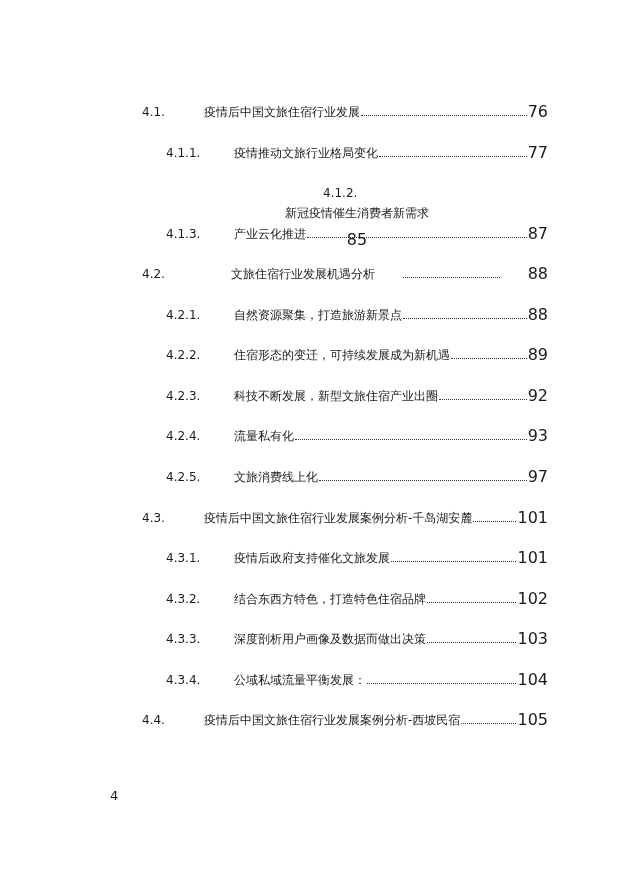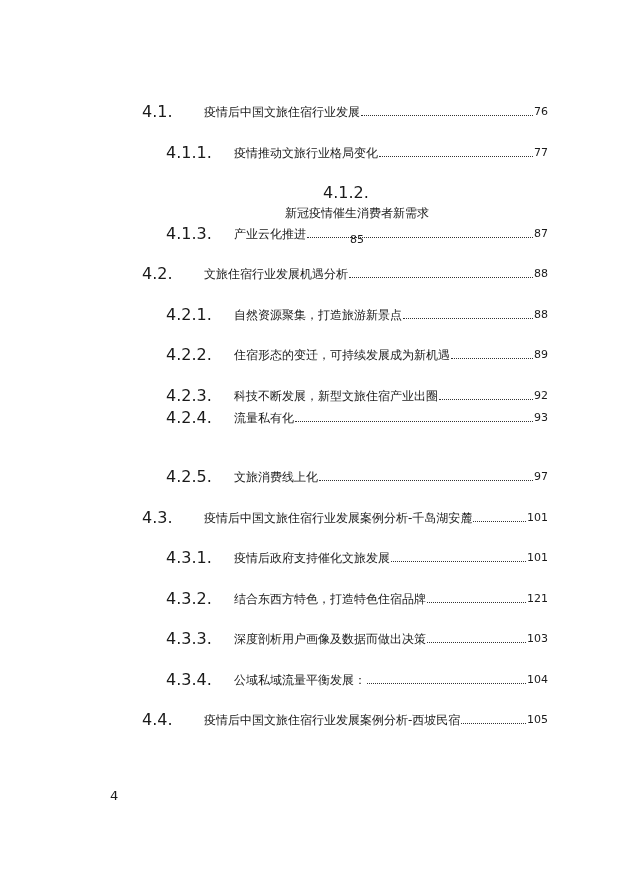--- a/index.html
+++ b/index.html
@@ -27,39 +27,39 @@
       display: flex;
       align-items: center;
       font-size: 12px;
       line-height: 20px;
       white-space: nowrap;
     }
     .toc-row.level1 { left: 142px; width: 406px; }
     .toc-row.level2 { left: 166px; width: 382px; }
     .toc-num {
       flex: 0 0 auto;
-      font-size: 16px;
+      font-size: 12px;
     }
     .level1 .toc-num { width: 62px; }
     .level2 .toc-num { width: 68px; }
     .toc-title {
       flex: 0 0 auto;
       font-size: 12px;
     }
     .toc-leader {
       flex: 1 1 auto;
       height: 1px;
       margin: 0 1px;
       align-self: flex-end;
       margin-bottom: 6px;
       border-bottom: 1px dotted #333;
     }
     .toc-page {
       flex: 0 0 auto;
-      font-size: 11px;
+      font-size: 16px;
       text-align: right;
     }
     .page-number {
       position: absolute;
       left: 110px;
       top: 788px;
       font-size: 13px;
       font-family: "DejaVu Sans", sans-serif;
       color: #1a1a1a;
     }
@@ -85,21 +85,21 @@
     <span class="toc-title">新冠疫情催生消费者新需求</span>
     <span class="toc-leader"></span>
     <span class="toc-page">85</span>
   </div>
   <div class="toc-row level2" style="top:224px;">
     <span class="toc-num">4.1.3.</span>
     <span class="toc-title">产业云化推进</span>
     <span class="toc-leader"></span>
     <span class="toc-page">87</span>
   </div>
-  <div class="toc-row level1" style="top:264px;">
+  <div class="toc-row level1" style="top:264px;gap:27px;">
     <span class="toc-num">4.2.</span>
     <span class="toc-title">文旅住宿行业发展机遇分析</span>
     <span class="toc-leader"></span>
     <span class="toc-page">88</span>
   </div>
   <div class="toc-row level2" style="top:305px;">
     <span class="toc-num">4.2.1.</span>
     <span class="toc-title">自然资源聚集，打造旅游新景点</span>
     <span class="toc-leader"></span>
     <span class="toc-page">88</span>
@@ -109,21 +109,21 @@
     <span class="toc-title">住宿形态的变迁，可持续发展成为新机遇</span>
     <span class="toc-leader"></span>
     <span class="toc-page">89</span>
   </div>
   <div class="toc-row level2" style="top:386px;">
     <span class="toc-num">4.2.3.</span>
     <span class="toc-title">科技不断发展，新型文旅住宿产业出圈</span>
     <span class="toc-leader"></span>
     <span class="toc-page">92</span>
   </div>
-  <div class="toc-row level2" style="top:408px;">
+  <div class="toc-row level2" style="top:426px;">
     <span class="toc-num">4.2.4.</span>
     <span class="toc-title">流量私有化</span>
     <span class="toc-leader"></span>
     <span class="toc-page">93</span>
   </div>
   <div class="toc-row level2" style="top:467px;justify-content:center;">
     <span class="toc-num">4.2.5.</span>
     <span class="toc-title">文旅消费线上化</span>
     <span class="toc-leader"></span>
     <span class="toc-page">97</span>
@@ -137,21 +137,21 @@
   <div class="toc-row level2" style="top:548px;">
     <span class="toc-num">4.3.1.</span>
     <span class="toc-title">疫情后政府支持催化文旅发展</span>
     <span class="toc-leader"></span>
     <span class="toc-page">101</span>
   </div>
   <div class="toc-row level2" style="top:589px;">
     <span class="toc-num">4.3.2.</span>
     <span class="toc-title">结合东西方特色，打造特色住宿品牌</span>
     <span class="toc-leader"></span>
-    <span class="toc-page">121</span>
+    <span class="toc-page">102</span>
   </div>
   <div class="toc-row level2" style="top:629px;align-items:center;">
     <span class="toc-num">4.3.3.</span>
     <span class="toc-title">深度剖析用户画像及数据而做出决策</span>
     <span class="toc-leader"></span>
     <span class="toc-page">103</span>
   </div>
   <div class="toc-row level2" style="top:670px;">
     <span class="toc-num">4.3.4.</span>
     <span class="toc-title">公域私域流量平衡发展：</span>

